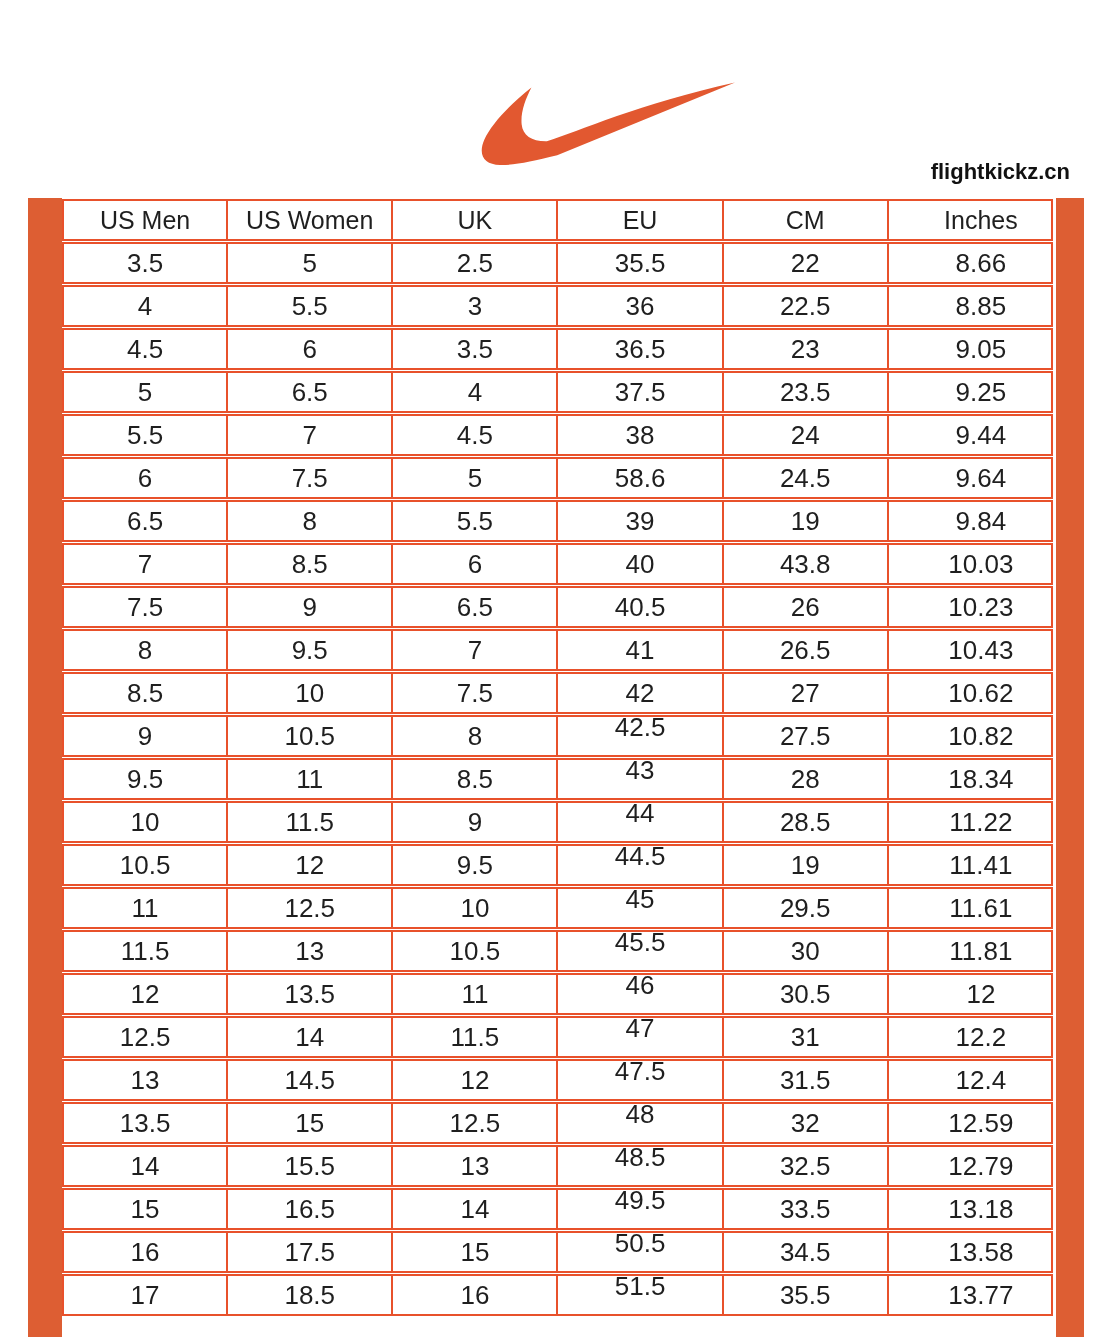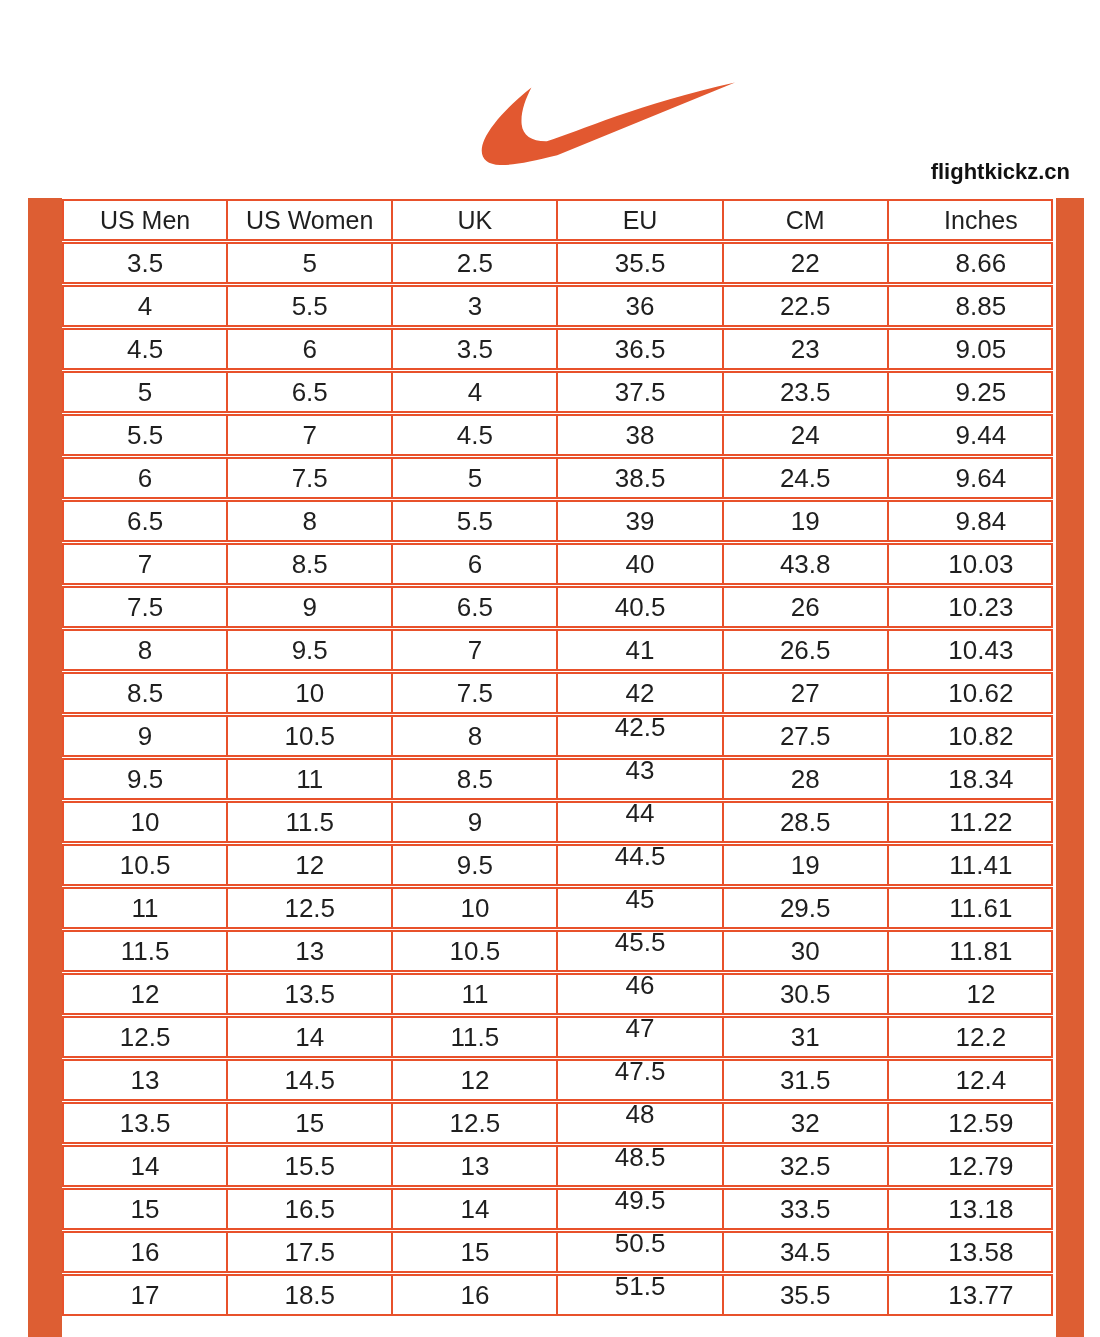--- a/index.html
+++ b/index.html
@@ -146,21 +146,21 @@
           <td><span>7</span></td>
           <td><span>4.5</span></td>
           <td><span>38</span></td>
           <td><span>24</span></td>
           <td><span>9.44</span></td>
         </tr>
         <tr>
           <td><span>6</span></td>
           <td><span>7.5</span></td>
           <td><span>5</span></td>
-          <td><span>38.5</span></td>
+          <td><span>58.6</span></td>
           <td><span>24.5</span></td>
           <td><span>9.64</span></td>
         </tr>
         <tr>
           <td><span>6.5</span></td>
           <td><span>8</span></td>
           <td><span>5.5</span></td>
           <td><span>39</span></td>
           <td><span>19</span></td>
           <td><span>9.84</span></td>

